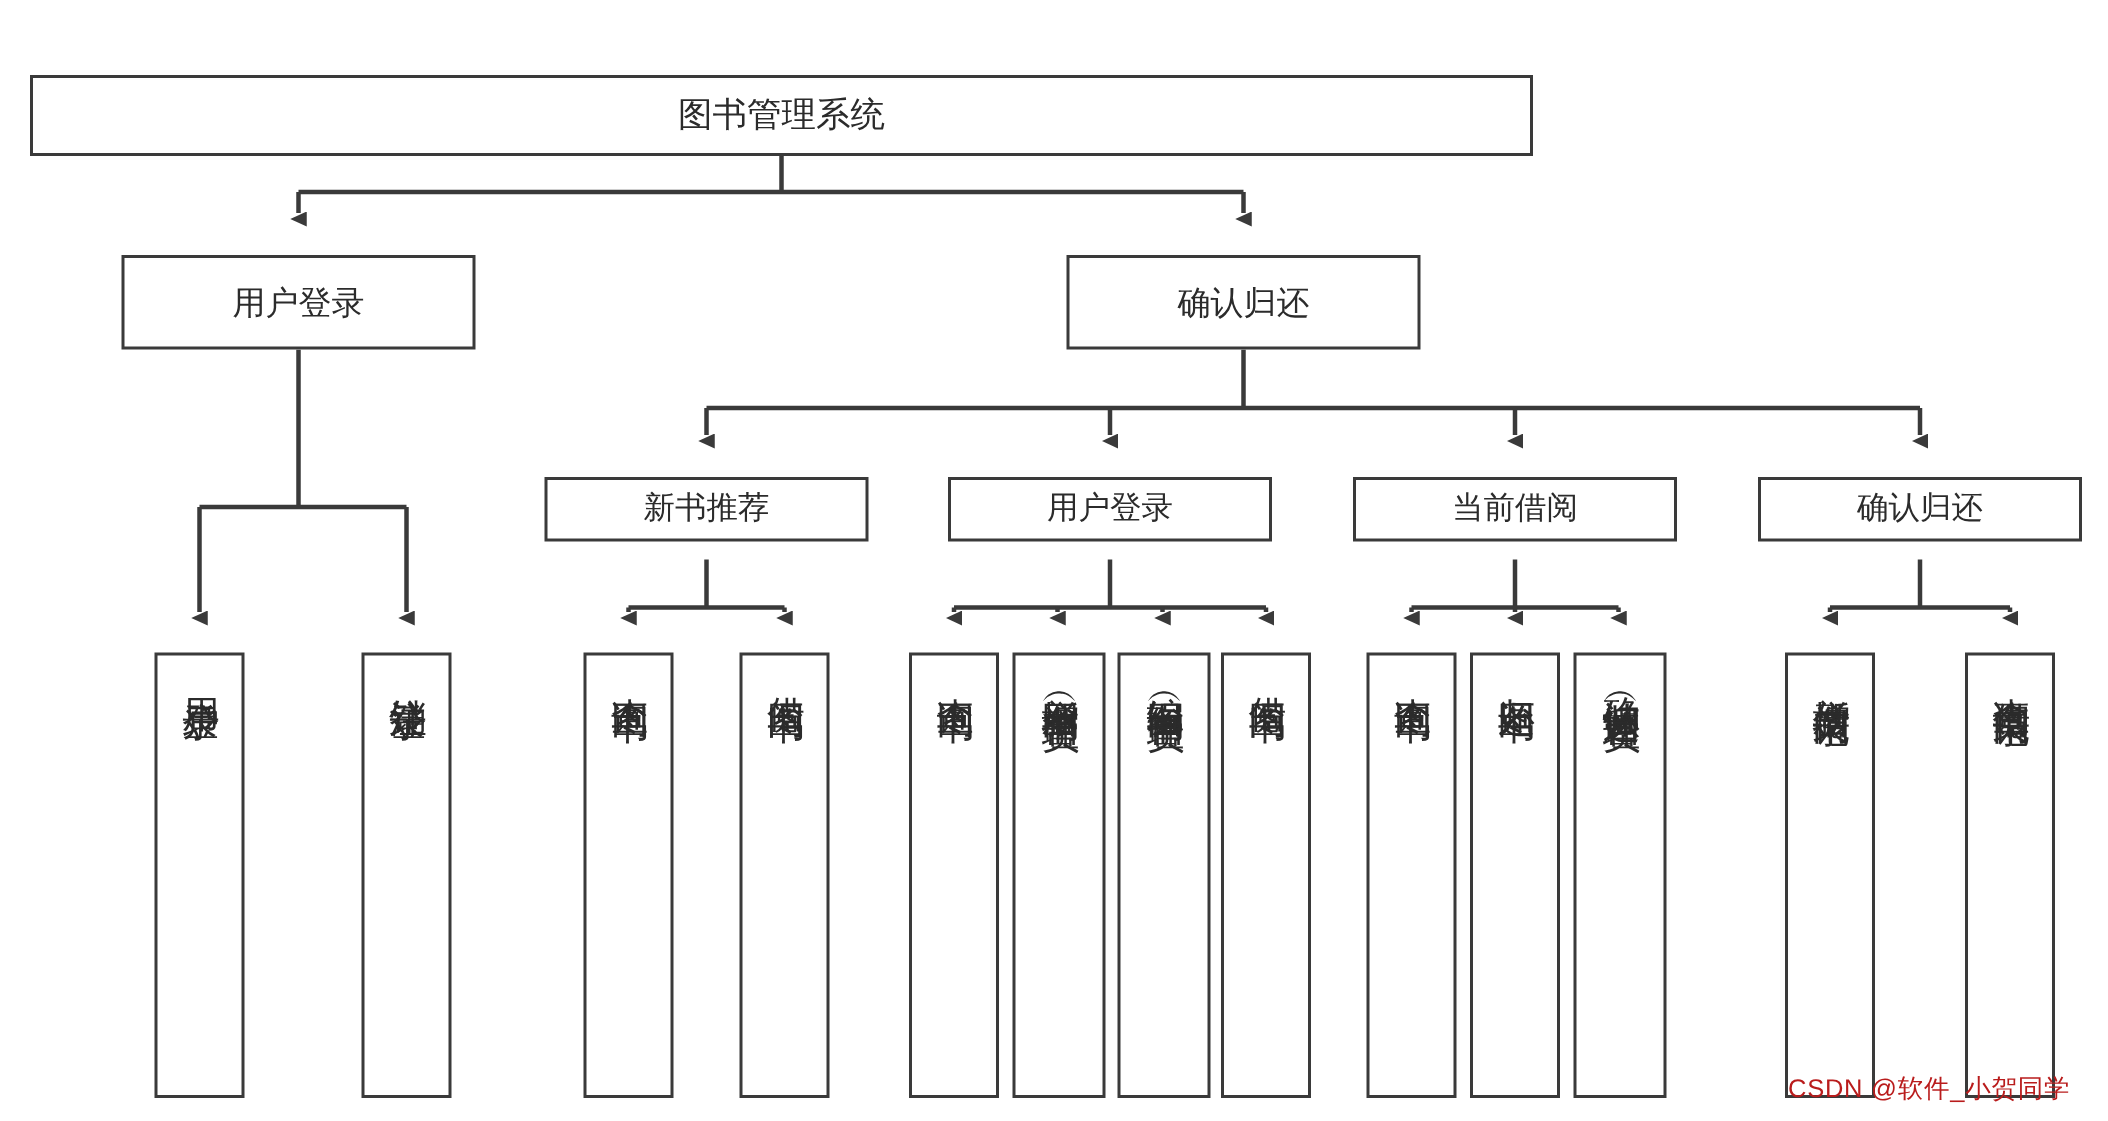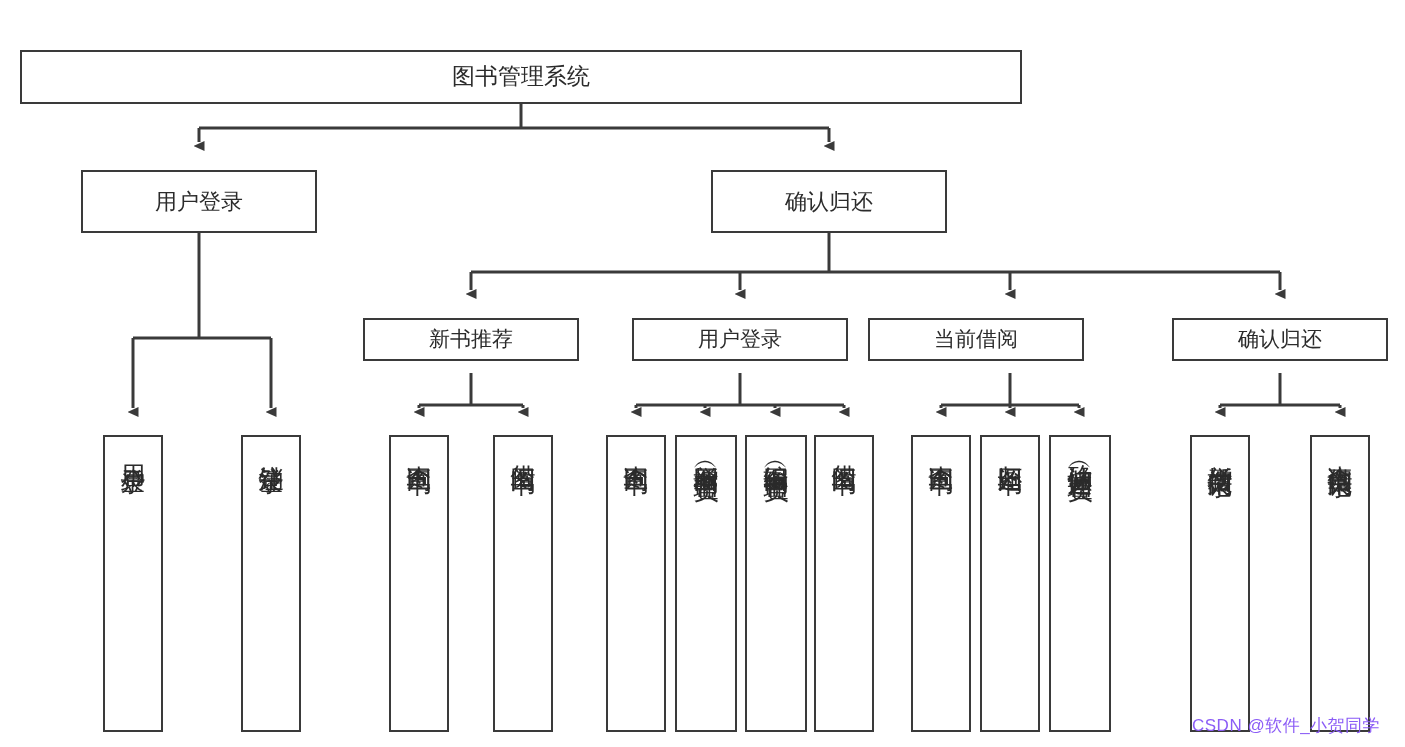--- a/index.html
+++ b/index.html
@@ -63,21 +63,21 @@
   .node.lvl2.n-book-manage { left: 711px; }
   
   .node.lvl3 {
     top: 318px;
     height: 43px;
     width: 216px;
     font-size: 21px;
   }
   .node.lvl3.n-new-book { left: 363px; }
   .node.lvl3.n-book-borrow { left: 632px; }
-  .node.lvl3.n-current-borrow { left: 868px; }
+  .node.lvl3.n-current-borrow { left: 902px; }
   .node.lvl3.n-borrow-record { left: 1172px; }
   
   .node.leaf {
     top: 435px;
     height: 297px;
     width: 60px;
     align-items: flex-start;
     padding-top: 8px;
   }
   .node.leaf .node-label {
@@ -87,21 +87,21 @@
     letter-spacing: 2px;
     line-height: 1;
     white-space: nowrap;
   }
   .node.leaf.wide { width: 62px; }
   .watermark {
     position: absolute;
     left: 1192px;
     top: 714px;
     font-size: 17px;
-    color: #8b5cf6;
+    color: #b91c1c;
     letter-spacing: 0.5px;
     white-space: nowrap;
     z-index: 3;
   }
 </style>
 </head>
 <body>
 
 <div id="diagram">
 

